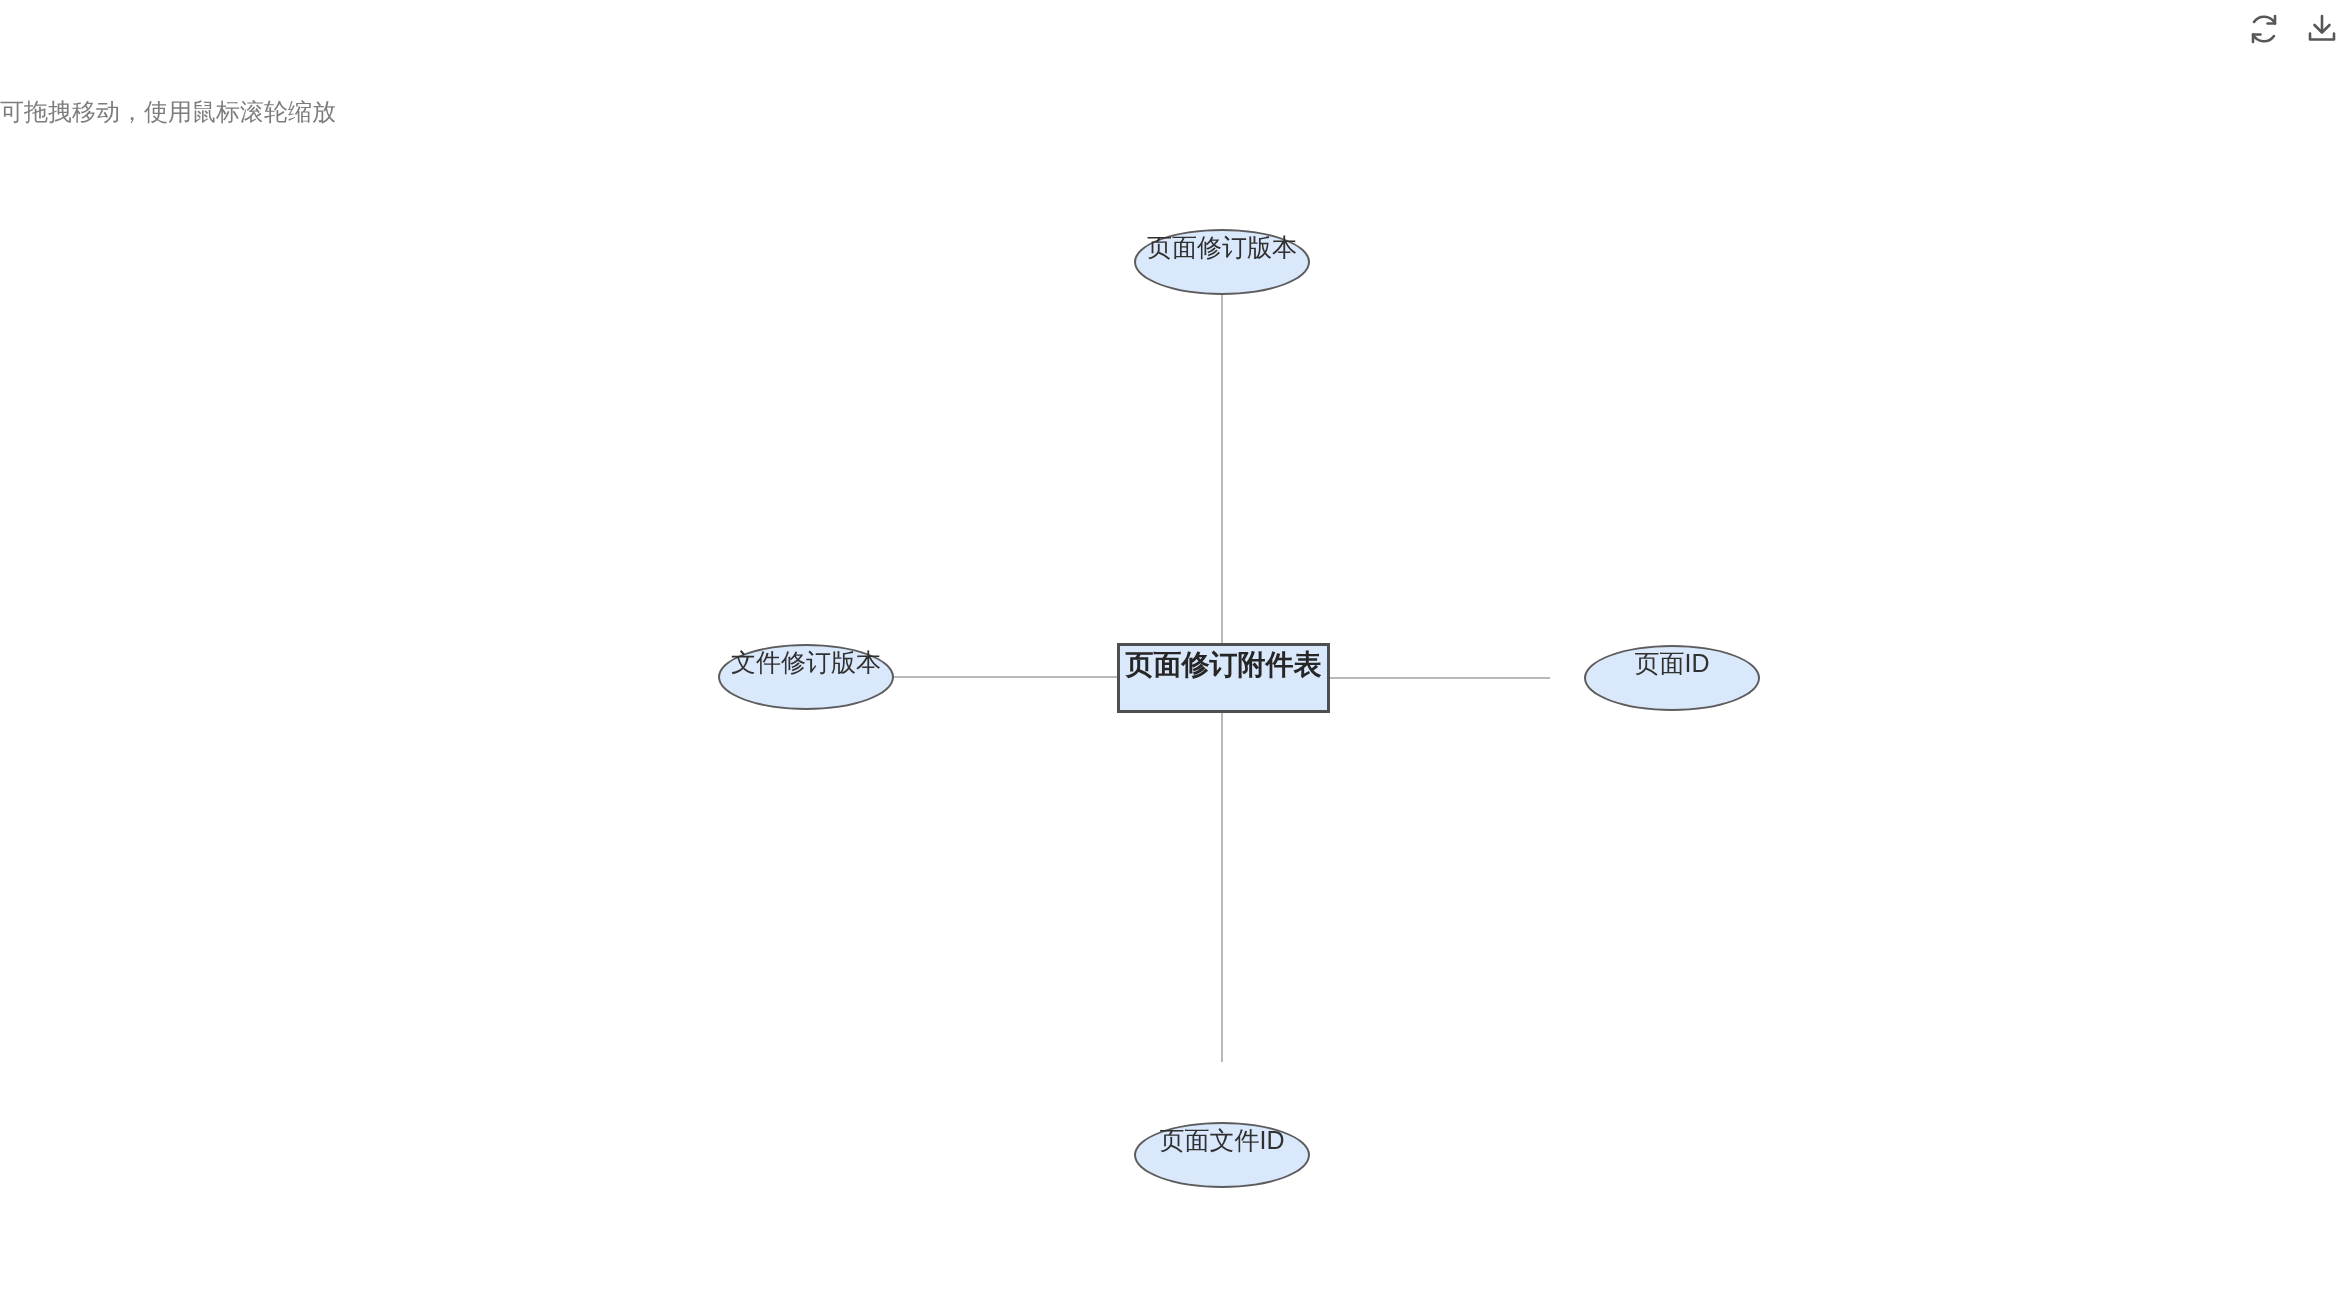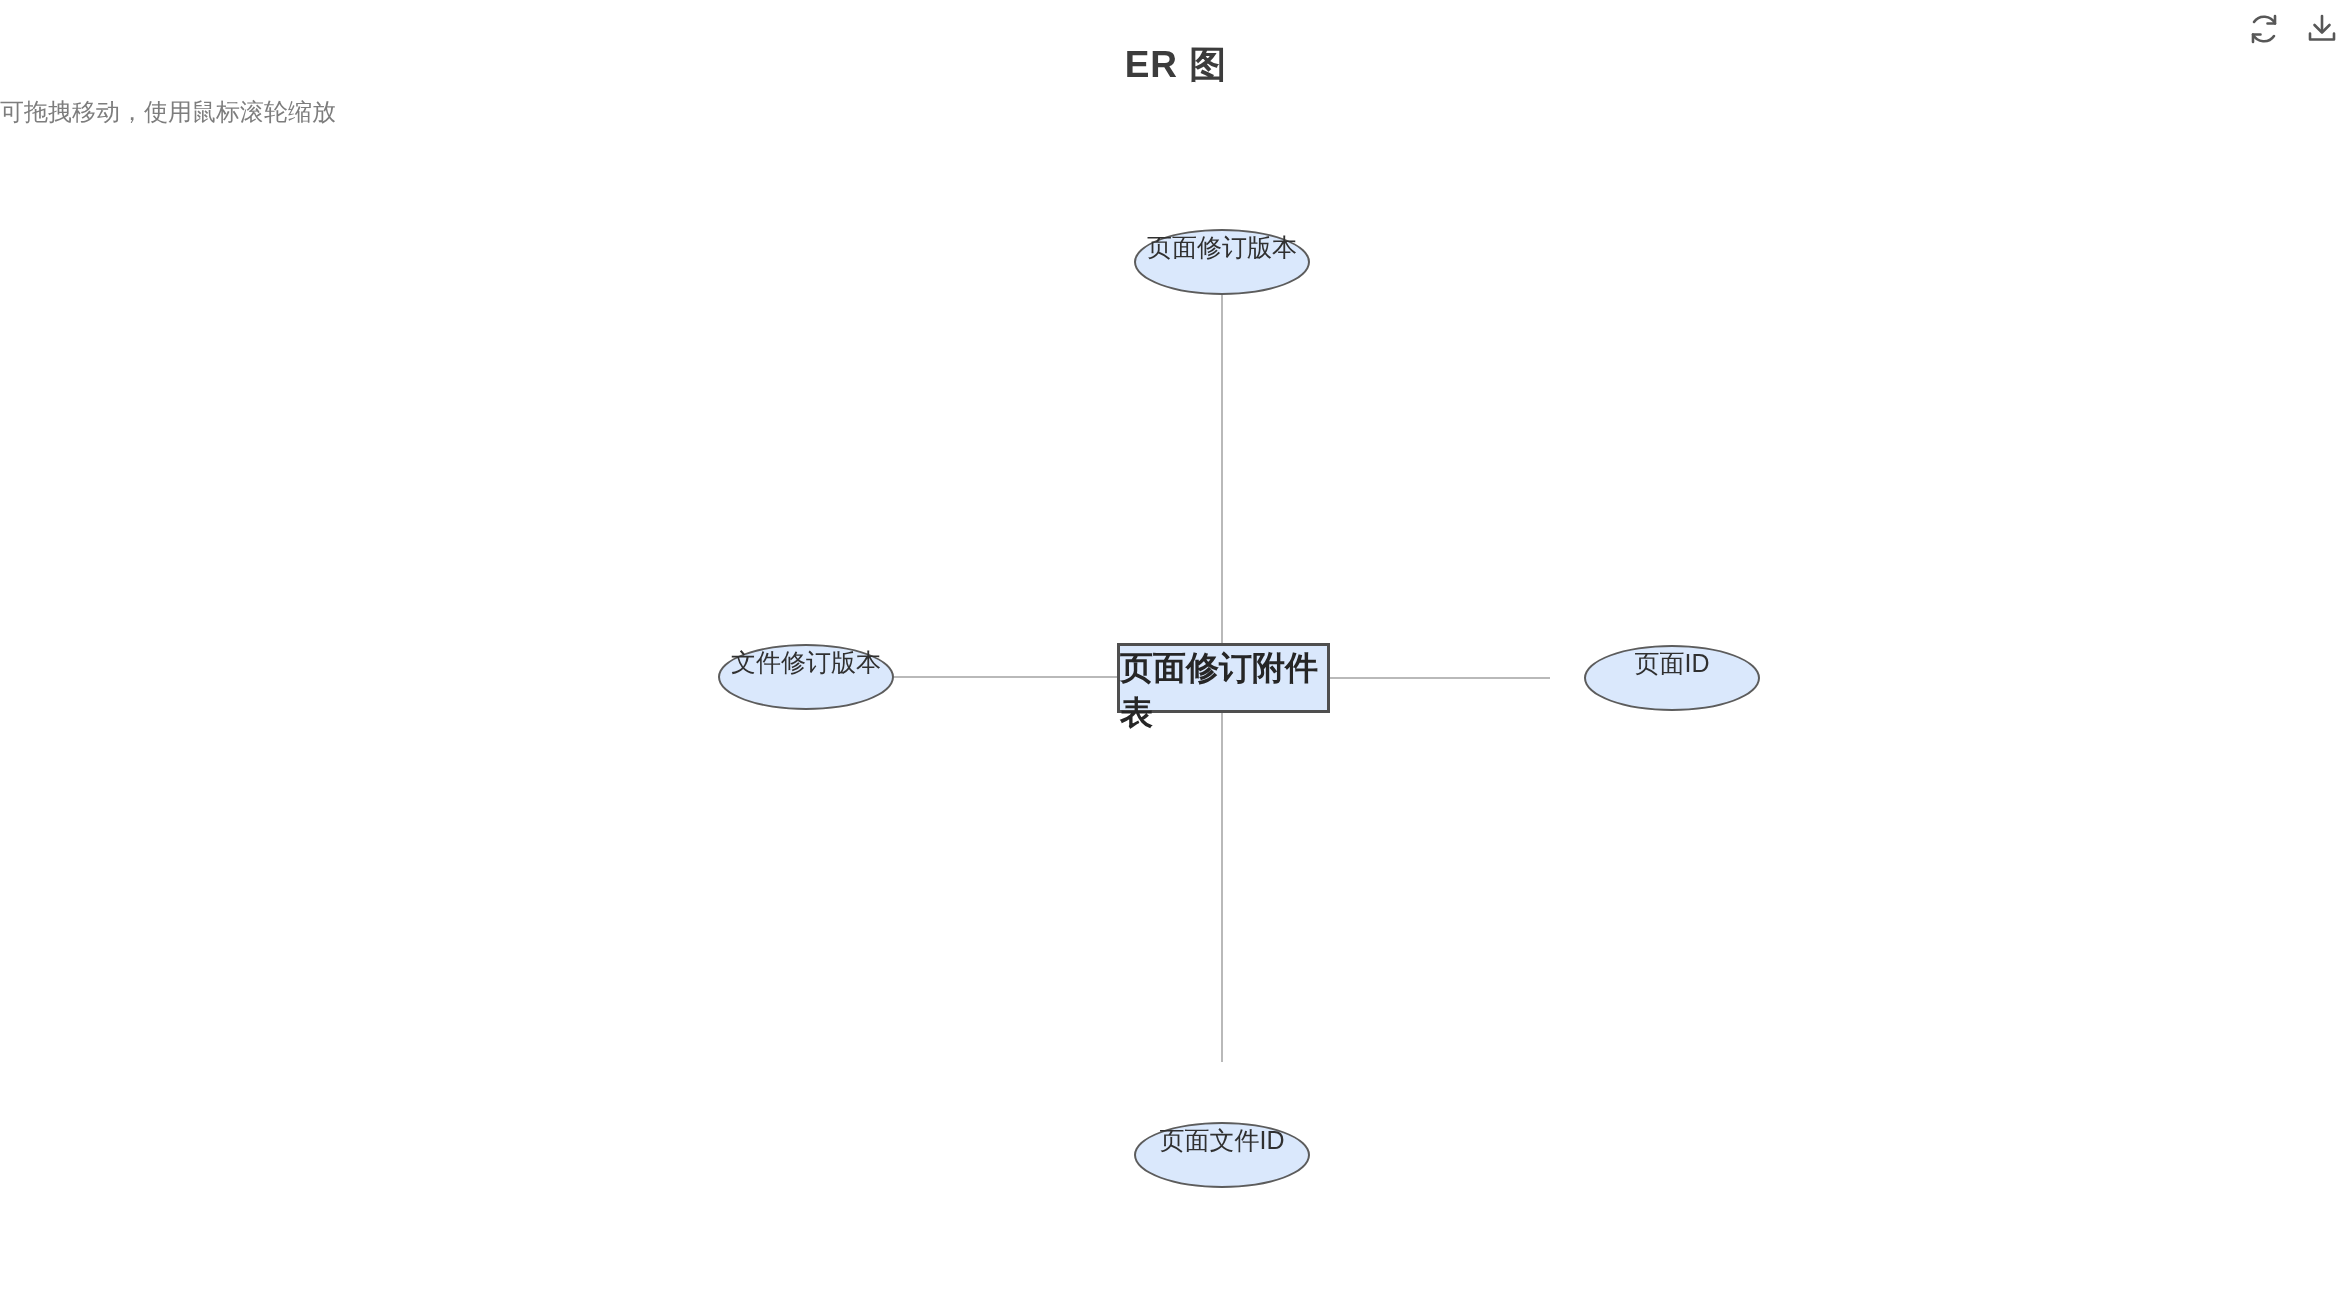--- a/index.html
+++ b/index.html
@@ -66,21 +66,21 @@
     align-items: flex-start;
     justify-content: center;
     background: #dae8fc;
     box-sizing: border-box;
     cursor: move;
   }
   .entity-box {
     left: 1117px; top: 643px;
     width: 213px; height: 70px;
     border: 3px solid #4f4f4f;
-    font-size: 33px;
+    font-size: 28px;
     font-weight: bold;
     color: #262626;
   }
   .attr-ellipse {
     width: 176px; height: 66px;
     border: 2px solid #5c5c5c;
     border-radius: 50%;
     font-size: 25px;
     color: #303030;
   }
@@ -92,21 +92,20 @@
   .edge-v-top    { left: 1221px; top: 295px; width: 2px; height: 348px; }
   .edge-v-bottom { left: 1221px; top: 713px; width: 2px; height: 349px; }
   .edge-h-left   { left: 894px;  top: 676px; width: 223px; height: 2px; }
   .edge-h-right  { left: 1330px; top: 677px; width: 220px; height: 2px; }
 </style>
 </head>
 <body>
 
 <div class="stage">
 
-  <div class="page-title">ER 图</div>
   <div class="page-subtitle">可拖拽移动，使用鼠标滚轮缩放</div>
 
   <div class="toolbar">
     <button class="icon-btn" title="">
       <span>
         <svg width="36" height="36" viewBox="0 0 36 36" fill="none">
           <g stroke="#575757" stroke-width="2.6" stroke-linecap="round" stroke-linejoin="round" fill="none">
             <path d="M29 12.5 A 12.2 12.2 0 0 0 8 11"></path>
             <polyline points="29,5 29,12.5 21.5,12.5"></polyline>
             <path d="M7 23.5 A 12.2 12.2 0 0 0 28 25"></path>

